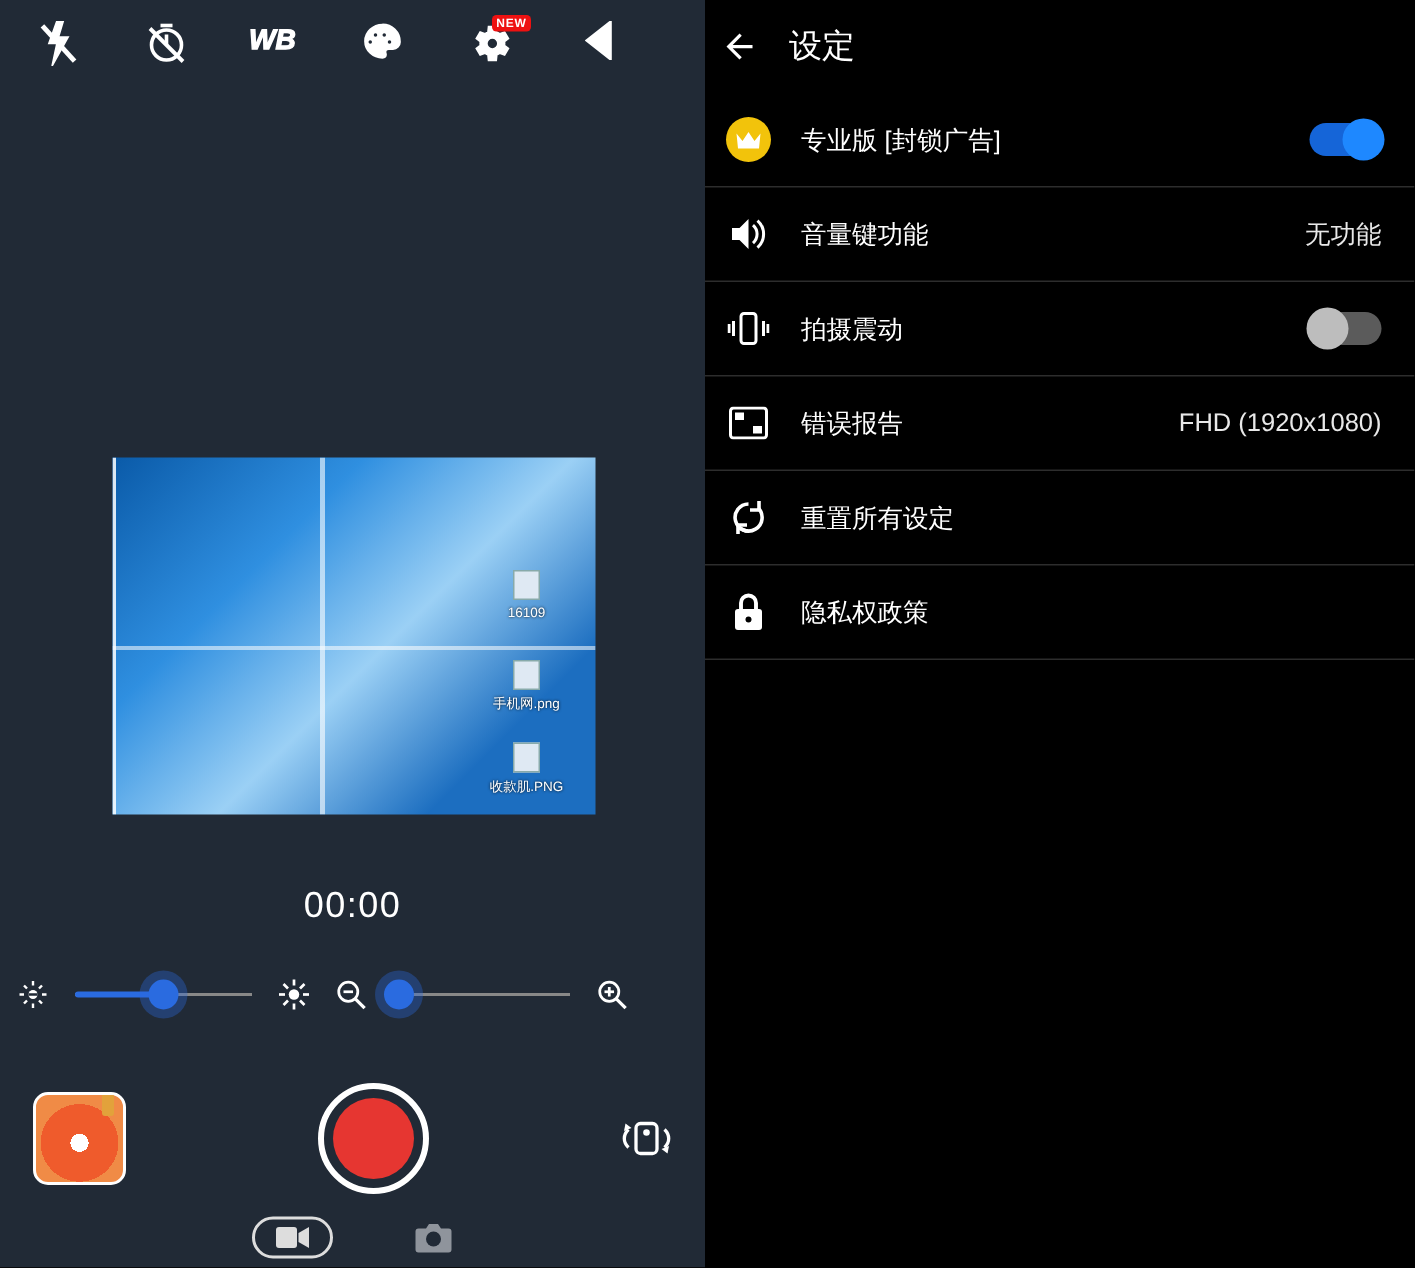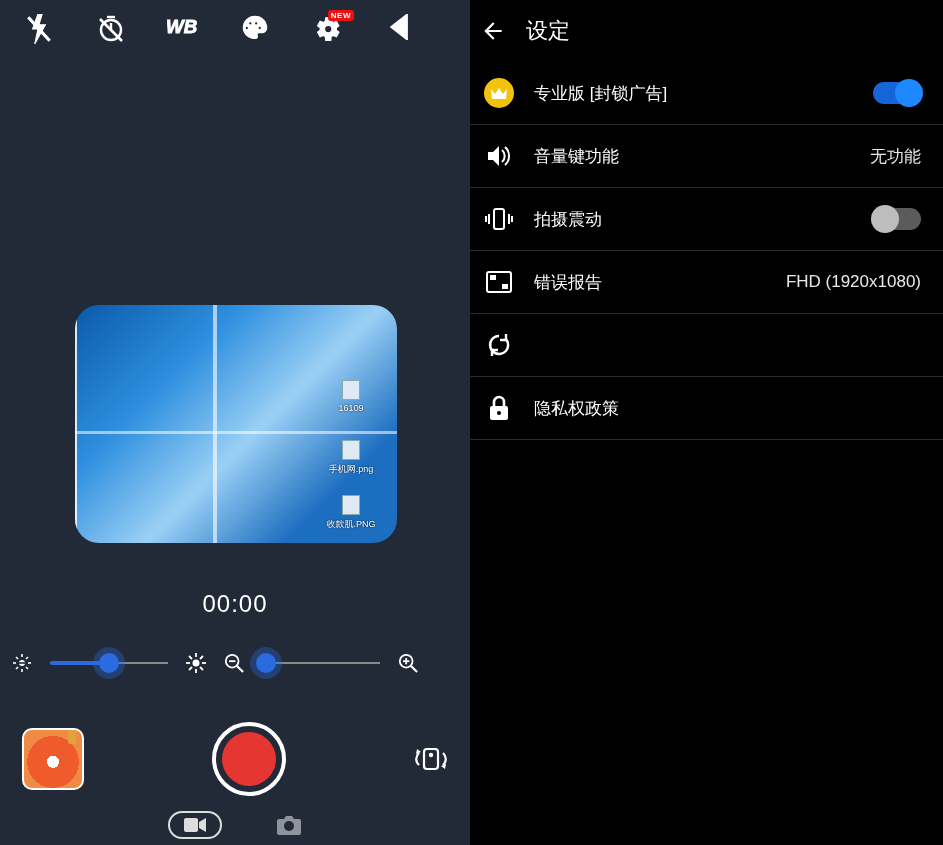--- a/index.html
+++ b/index.html
@@ -8,21 +8,21 @@
   .pane-left { width: 470px; background: #212a36; }
   .pane-right { flex: 1; background: #000; }
 
   
   .top-toolbar { height: 62px; display: flex; align-items: center; gap: 38px; padding: 0 22px; }
   .top-toolbar .tool { width: 34px; height: 34px; display: flex; justify-content: center; position: relative; }
   .top-toolbar svg { stroke: #fff; fill: #fff; }
 
   .badge-new { position: absolute; top: -4px; right: -10px; background: #e11; color: #fff; font-size: 8px; font-weight: bold; padding: 1px 3px; border-radius: 3px; letter-spacing: 0.5px; }
 
-  .preview-area { position: absolute; top: 305px; left: 75px; width: 322px; height: 238px; background: linear-gradient(135deg, #0a5aa8 0%, #2f8fe0 30%, #9bd0f5 55%, #1c6ec0 80%); overflow: hidden; border-radius: 24px; }
+  .preview-area { position: absolute; top: 305px; left: 75px; width: 322px; height: 238px; background: linear-gradient(135deg, #0a5aa8 0%, #2f8fe0 30%, #9bd0f5 55%, #1c6ec0 80%); overflow: hidden; }
   .preview-area::before {
     content: ""; position: absolute; inset: 0;
     background:
       linear-gradient(90deg, transparent 0, transparent 43%, rgba(255,255,255,0.6) 43%, rgba(255,255,255,0.6) 44%, transparent 44%),
       linear-gradient(0deg, transparent 0, transparent 46%, rgba(255,255,255,0.55) 46%, rgba(255,255,255,0.55) 47.2%, transparent 47.2%),
       linear-gradient(90deg, rgba(255,255,255,0.85) 0, rgba(255,255,255,0.85) 2px, transparent 2px);
   }
   .desk-icon { position: absolute; right: 18px; width: 56px; text-align: center; font-size: 9px; color: #fff; text-shadow: 0 0 2px #000; }
   .desk-icon .sq { width: 18px; height: 20px; margin: 0 auto 3px; background: #dfe9f3; border: 1px solid #8aa; }
 
@@ -275,20 +275,21 @@
 
     <div class="row">
       <div class="row-icon">
         <svg width="26" height="26" viewBox="0 0 26 26">
             <path d="M13 4a9 9 0 106.4 2.6" fill="none" stroke="#fff" stroke-width="2.4"></path>
             <path d="M20 2v6h-6" fill="none" stroke="#fff" stroke-width="2.4"></path>
             <path d="M13 22a9 9 0 01-6.4-2.6" fill="none" stroke="#fff" stroke-width="2.4"></path>
             <path d="M6 24v-6h6" fill="none" stroke="#fff" stroke-width="2.4"></path>
           </svg>
       </div>
+      <div class="row-label">重置所有设定</div>
     </div>
 
 
     <div class="row">
       <div class="row-icon">
         <svg width="22" height="26" viewBox="0 0 22 26">
             <rect x="2" y="11" width="18" height="14" rx="2" fill="#fff"></rect>
             <path d="M6 11V7a5 5 0 0110 0v4" fill="none" stroke="#fff" stroke-width="2.6"></path>
             <circle cx="11" cy="18" r="2" fill="#000"></circle>
           </svg>

